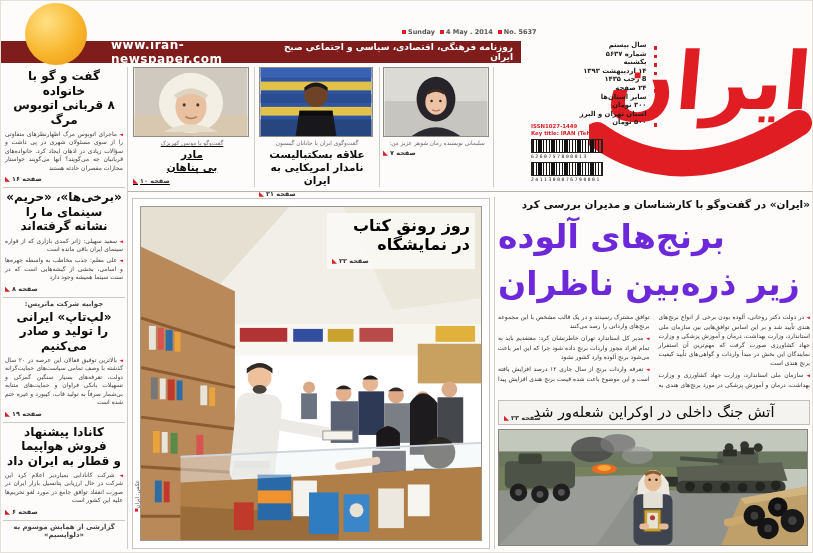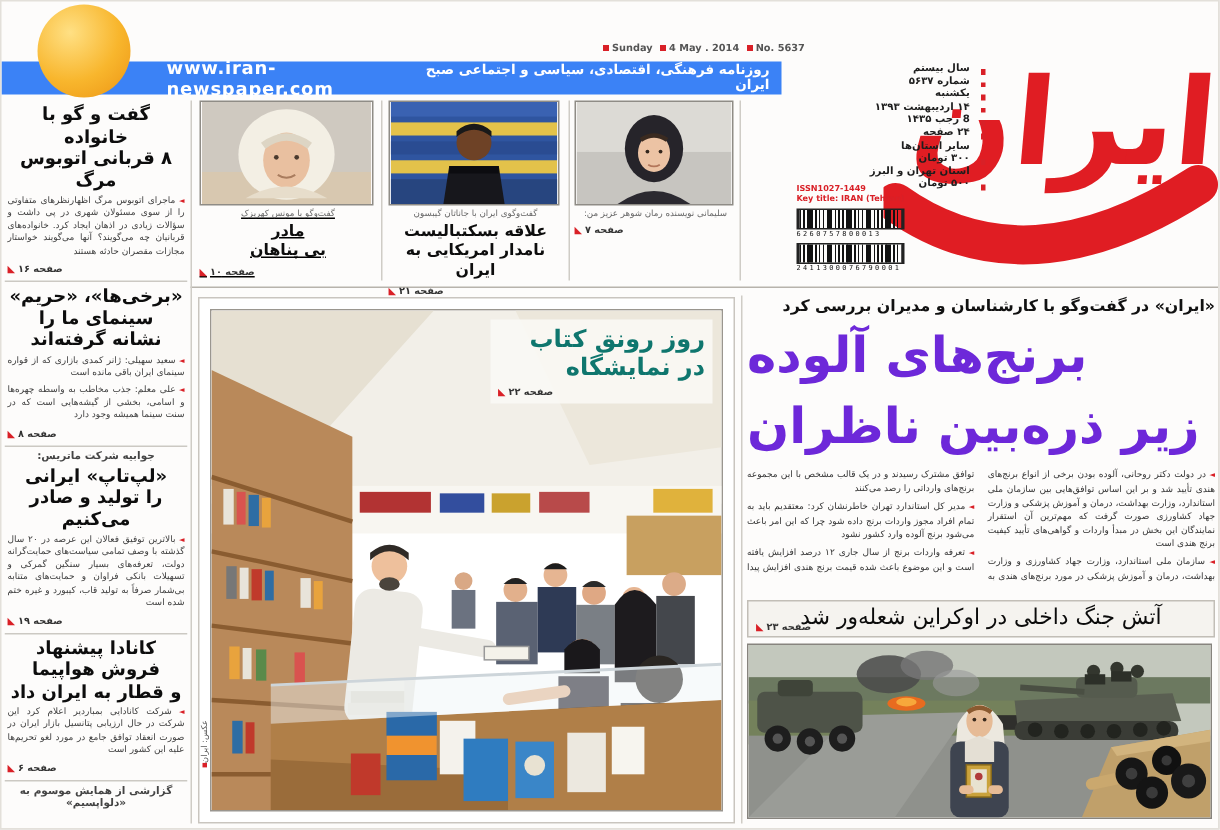--- a/index.html
+++ b/index.html
@@ -7,21 +7,21 @@
   body { font-family:"DejaVu Sans", sans-serif; }
   .sheet { position:relative; width:813px; height:553px; background:#fdfcfb;
            overflow:hidden; border:1px solid #e3e0da; }
   .rtl { direction:rtl; }
   .ml { white-space:pre-line; }
 
   
   .sun { position:absolute; left:24px; top:2px; width:62px; height:62px; border-radius:50%;
          background:radial-gradient(circle at 35% 30%, #ffe084 0%, #f8b62d 55%, #ec9413 100%);
          z-index:5; }
-  .redstrip { position:absolute; left:0; top:40px; width:520px; height:22px; background:#3b82f6;
+  .redstrip { position:absolute; left:0; top:40px; width:520px; height:22px; background:#7f1d1d;
               display:flex; align-items:center; justify-content:flex-start; padding:0 8px 0 110px; z-index:4; }
   .website { color:#fff; font-weight:bold; font-size:12px; letter-spacing:.5px; }
   .tagline { color:#fff; font-weight:bold; font-size:9px; }
   .endate { position:absolute; left:401px; top:27px; display:flex; gap:5px; align-items:center;
             font-size:6.5px; font-weight:bold; color:#555; }
   .endate .sq { width:4px; height:4px; background:#d92027; display:inline-block; }
   .endate span.t { margin-left:-3px; }
   .logo { position:absolute; top:-4px; right:2px; width:168px; height:190px; z-index:1;
           color:#e01d23; font-weight:bold; font-size:80px; line-height:170px; text-align:center;
           transform:skewX(-5deg); }
@@ -67,21 +67,21 @@
   .pbox .cap { direction:rtl; text-align:center; font-size:5.8px; color:#666; margin-top:3px; }
   .pbox .ttl { direction:rtl; text-align:center; font-weight:bold; font-size:10.5px;
                line-height:13px; color:#0d0d0d; margin-top:2px; }
 
   
   .card { position:absolute; left:131px; top:197px; width:358px; height:351px;
           border:1px solid #c9c5bf; background:#fff; padding:7px; }
   .card svg.scene { display:block; border:1px solid #9a968f; }
   .book-overlay { position:absolute; top:14px; right:14px; width:148px; text-align:right;
                   background:rgba(250,248,244,.92); padding:3px 5px 4px 5px; }
-  .book-overlay .bt { direction:rtl; font-weight:bold; font-size:16px; line-height:19px; color:#0f766e; }
+  .book-overlay .bt { direction:rtl; font-weight:bold; font-size:16px; line-height:19px; color:#000000; }
   .credit { position:absolute; left:1px; bottom:34px; writing-mode:vertical-rl;
             transform:rotate(180deg); font-size:5.5px; color:#555; }
   .credit::after { content:""; display:inline-block; width:3px; height:3px; background:#d92027; margin-top:2px; }
 
   
   .kicker { position:absolute; left:497px; top:197px; width:312px; text-align:right;
             direction:rtl; font-weight:bold; font-size:10.5px; color:#111; }
   .headline { position:absolute; left:497px; top:212px; width:312px; text-align:left;
               direction:rtl; font-weight:bold; font-size:33px; line-height:47px; color:#6d28d9;
               letter-spacing:-.5px; }

